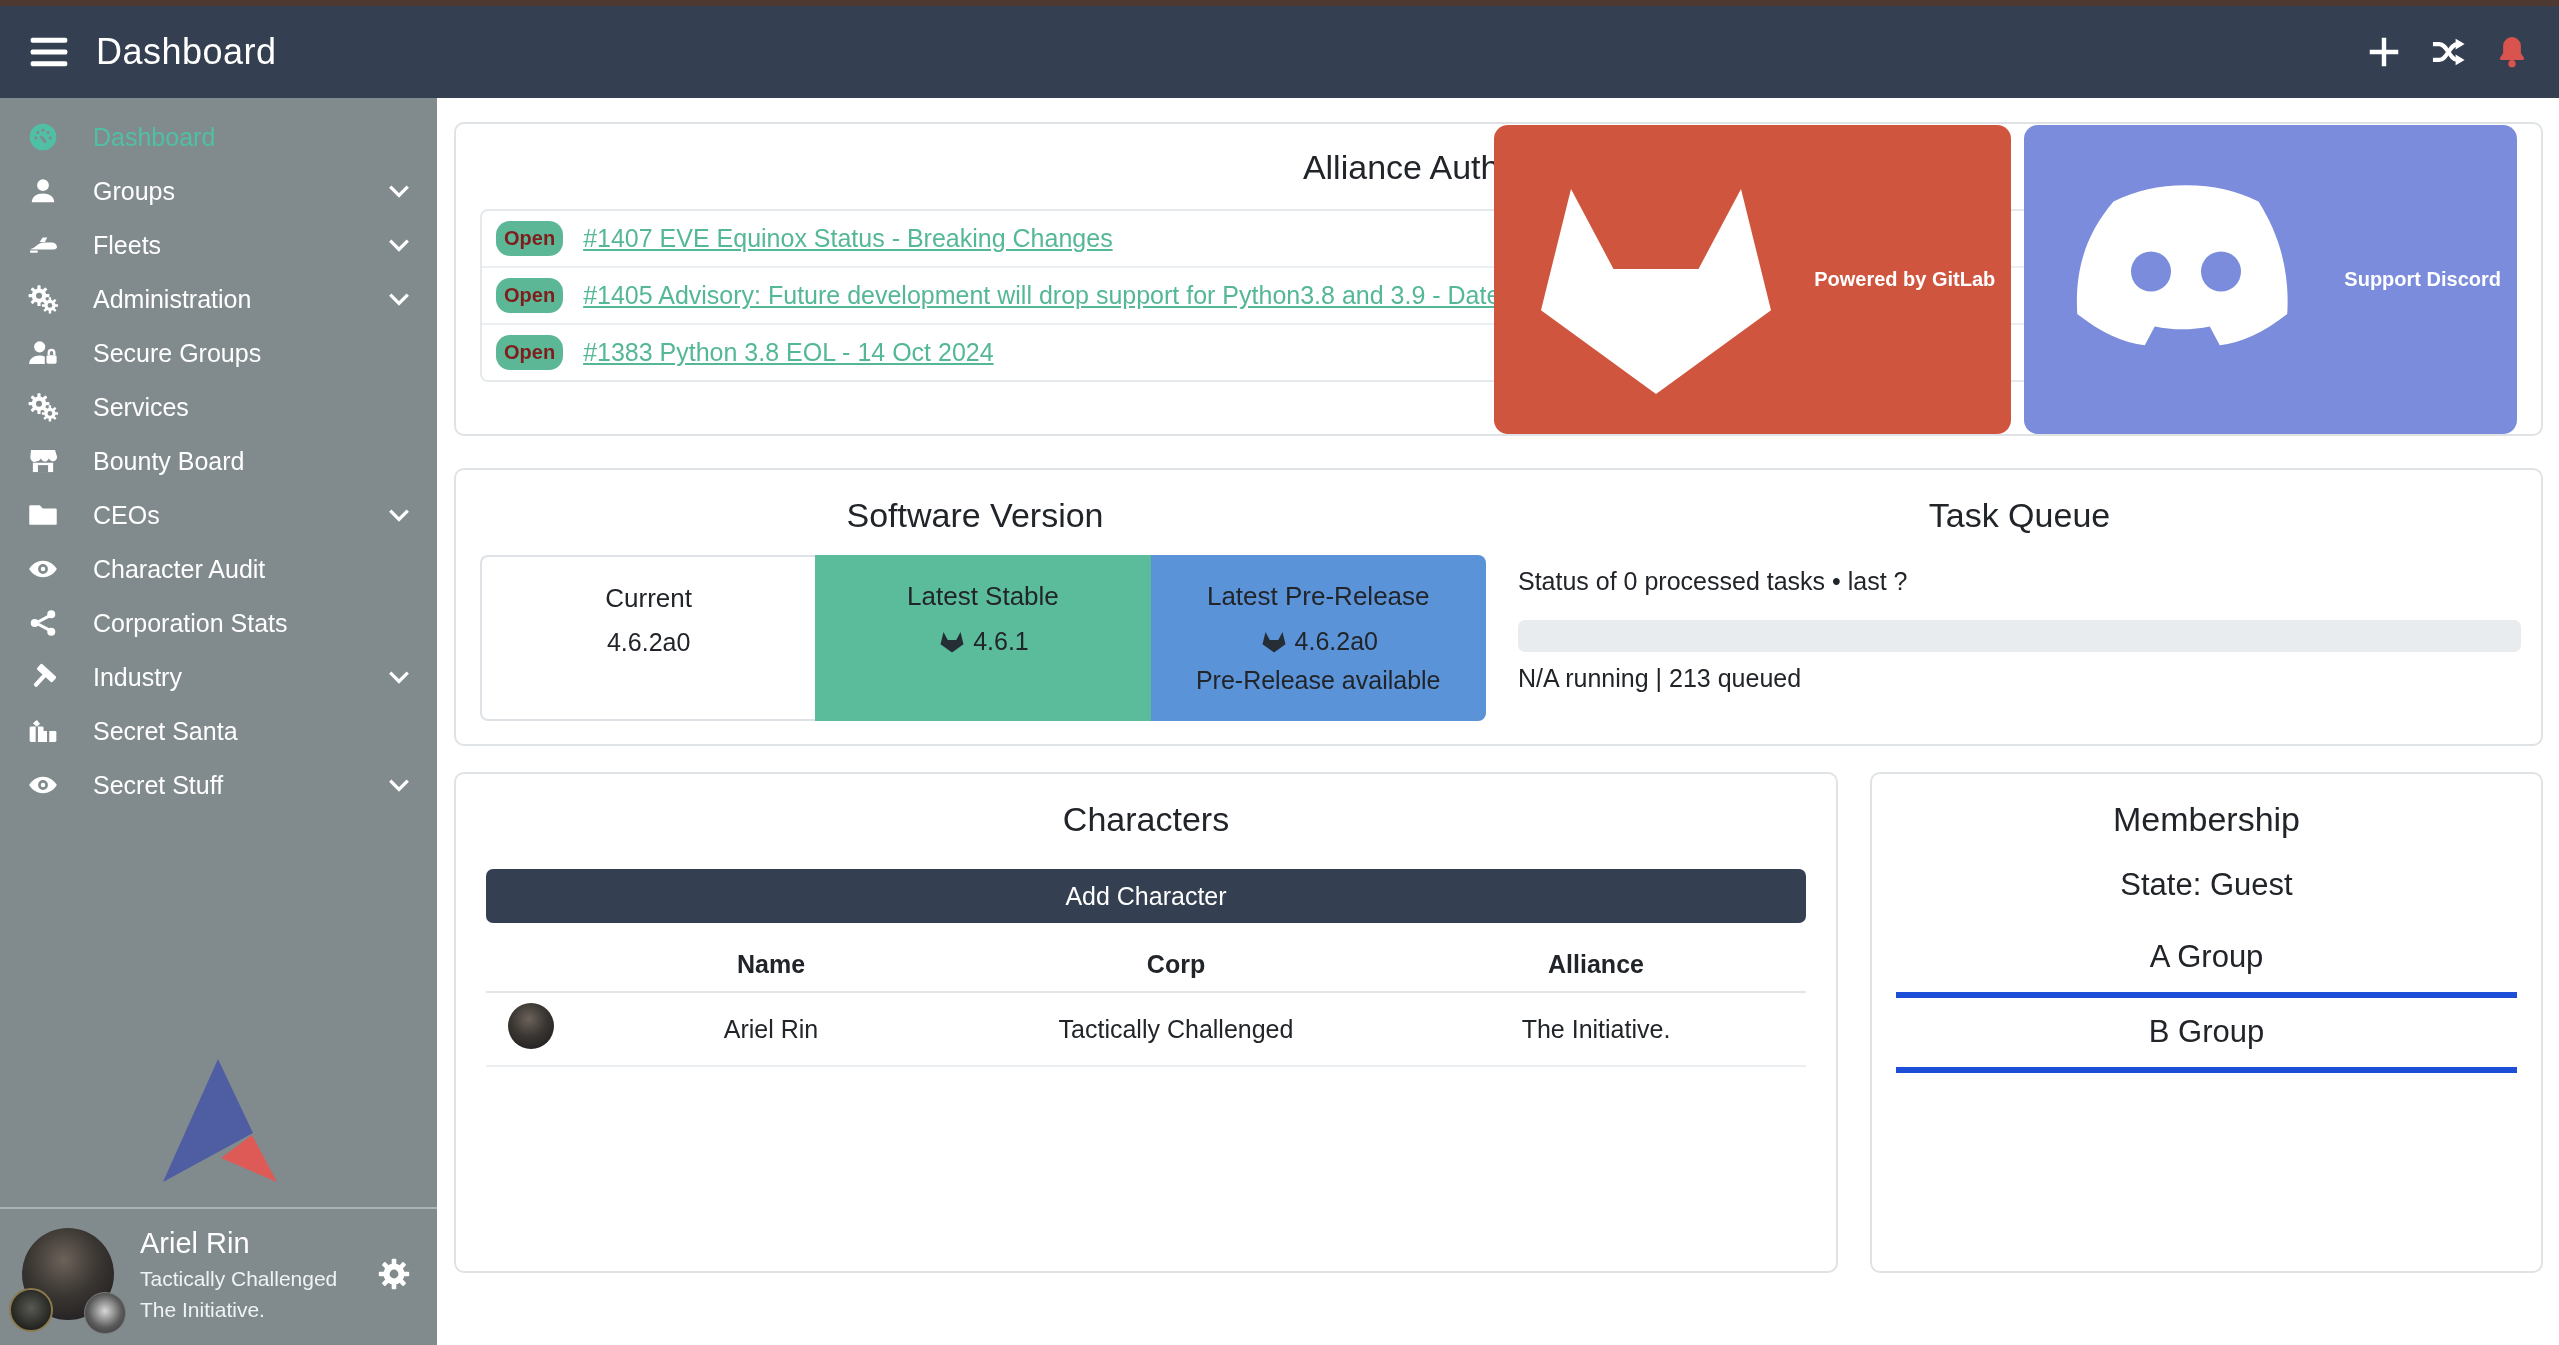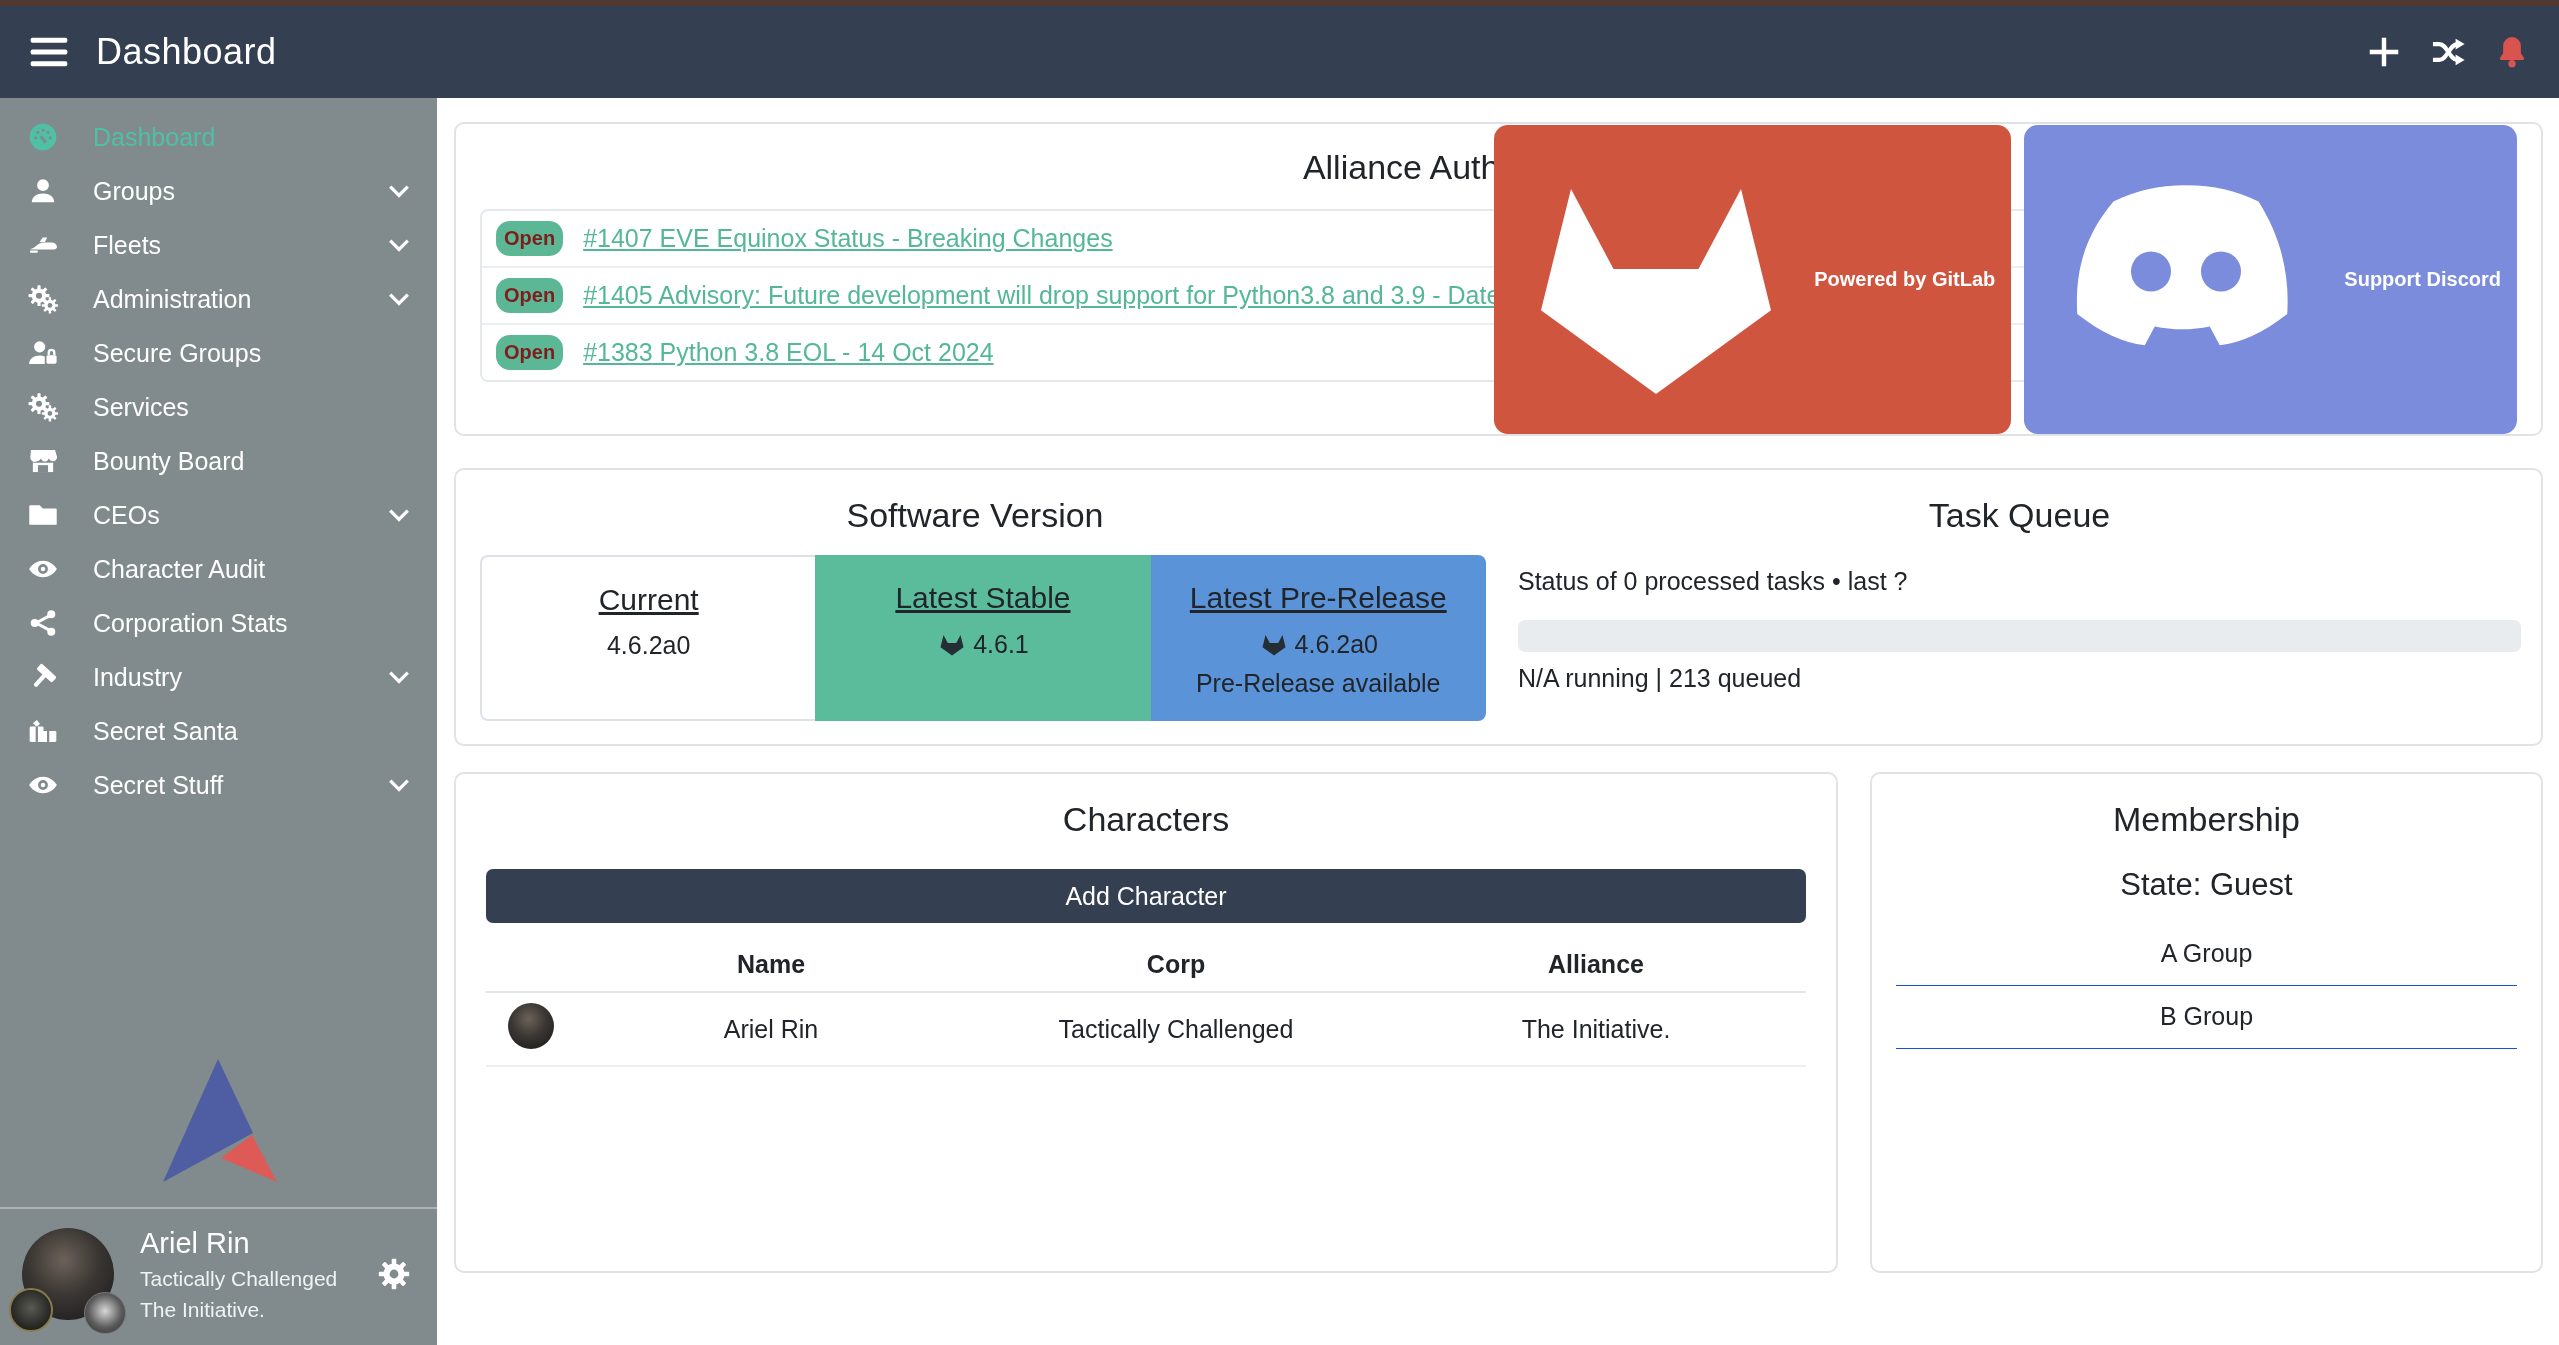--- a/index.html
+++ b/index.html
@@ -63,21 +63,21 @@
   .pill.gitlab { background:#d0553f; }
   .pill.discord { background:#7a8cdb; }
 
   
   #panel-mid { left:454px; top:468px; width:2089px; height:278px; display:flex; padding-top:26px; }
   .mid-left { width:1038px; }
   .mid-right { flex:1; padding:0 20px 0 24px; }
   .ver-table { display:flex; margin:20px 0 0 24px; width:1006px; height:166px;
     border-radius:8px; }
   .ver-col { width:335.3px; text-align:center; padding-top:26px; }
-  .ver-col .v-head { font-size:30px; color:#212529;text-decoration:underline; }
+  .ver-col .v-head { font-size:26px; color:#212529; }
   .ver-col .v-num { margin-top:14px; font-size:25px; color:#212529;
     display:flex; align-items:flex-end; justify-content:center; gap:6px; }
   .ver-col .v-num svg { width:30px; height:30px; color:#262e35; }
   .ver-col .v-note { margin-top:10px; font-size:25px; color:#212529; }
   .ver-col.current { background:#fff; border:2px solid #dee2e6; border-right:none;
     border-radius:8px 0 0 8px; }
   .ver-col.stable { background:#5abc9b; }
   .ver-col.pre { background:#5b93d9; border-radius:0 8px 8px 0; }
   .tq-status { margin-top:32px; font-size:25px; color:#212529; }
   .tq-track { margin-top:24px; height:32px; background:#e9ecef; border-radius:7px; overflow:hidden; }
@@ -95,21 +95,21 @@
   .char-hrow div { text-align:center; font-size:25px; font-weight:bold; }
   .char-drow { height:74px; border-bottom:2px solid #eceff1; }
   .char-drow div { text-align:center; font-size:25px; }
   .char-avatar { width:46px; height:46px; border-radius:50%; margin:0 auto;
     background:radial-gradient(circle at 45% 35%, #6c625a 0%, #3a3632 45%, #17161a 100%); }
 
   
   #panel-member { left:1870px; top:772px; width:673px; height:501px; padding-top:26px; }
   .member-state { margin-top:28px; text-align:center; font-size:31px; color:#212529; }
   .member-groups { margin:20px 24px 0 24px; }
-  .member-group { text-align:center; font-size:25px; padding:16px 0 17px 0; border-bottom:1px solid #1d4ed8; }
+  .member-group { text-align:center; font-size:31px; padding:16px 0 17px 0; border-bottom:6px solid #1d4ed8; }
 
   svg { display:block; }
 </style>
 </head>
 <body>
 
 <div class="topline"></div>
 <div class="topbar">
   <span class="hamburger">
       <svg viewBox="0 0 24 24" style="width:100%;height:100%">

